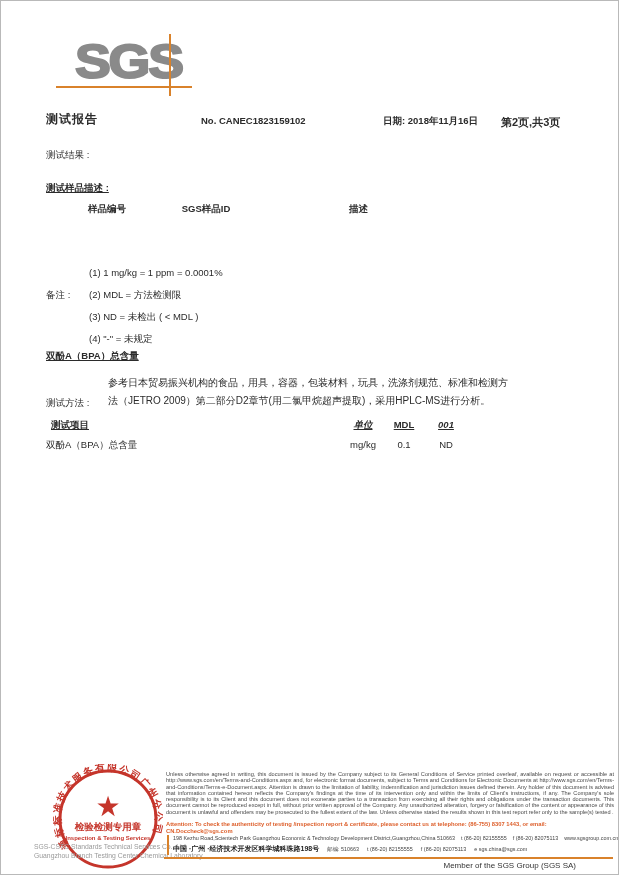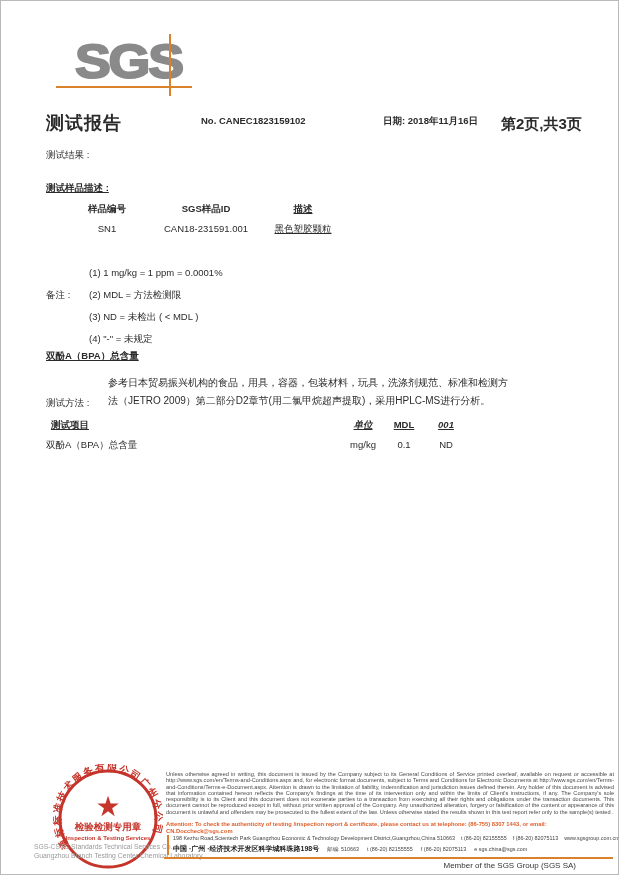--- a/index.html
+++ b/index.html
@@ -13,32 +13,32 @@
   .sgs-logo {
     position: absolute; left: 74px; top: 32px;
     font-size: 48px; font-weight: bold; color: #8a8a8a;
     letter-spacing: -2px; transform: scale(1.12, 1.02); transform-origin: left top;
     -webkit-text-stroke: 2px #8a8a8a;
   }
   .orange-h { position: absolute; left: 55px; top: 85px; width: 136px; height: 2px; background: #d9822b; }
   .orange-v { position: absolute; left: 168px; top: 33px; width: 2px; height: 62px; background: #d9822b; }
 
   .title-row { position: absolute; left: 0; top: 110px; width: 619px; height: 22px; }
-  .doc-title { position: absolute; left: 45px; top: 0; font-size: 18px; font-weight: bold; letter-spacing: 1px; }
+  .doc-title { position: absolute; left: 45px; top: 0; font-size: 12px; font-weight: bold; letter-spacing: 1px; }
   .doc-no    { position: absolute; left: 200px; top: 4px; font-size: 9.5px; font-weight: bold; }
   .doc-date  { position: absolute; left: 382px; top: 4px; font-size: 9.5px; font-weight: bold; }
-  .doc-page  { position: absolute; left: 500px; top: 4px; font-size: 15px; font-weight: bold; }
+  .doc-page  { position: absolute; left: 500px; top: 4px; font-size: 11px; font-weight: bold; }
   .lbl { position: absolute; left: 45px; font-size: 9.5px; }
   .bold-u { font-weight: bold; text-decoration: underline; text-align: center; }
 
   .sample-table { position: absolute; left: 45px; top: 202px; width: 330px; font-size: 9.5px; }
   .st-row { position: relative; height: 20px; }
   .st-c1 { position: absolute; left: 21px; width: 80px; text-align: center; }
   .st-c2 { position: absolute; left: 95px; width: 130px; text-align: center; }
-  .st-c3 { position: absolute; left: 192px; width: 130px; text-align: center; text-decoration: underline; }
+  .st-c3 { position: absolute; left: 192px; width: 130px; text-align: right; }
   .st-head { font-weight: bold; }
 
   .note-line { position: absolute; left: 88px; font-size: 9.5px; }
 
   .method-text { position: absolute; left: 107px; width: 478px; font-size: 10px; line-height: 18px; }
 
   .res-table { position: absolute; left: 45px; top: 418px; width: 420px; font-size: 9.5px; }
   .rt-row { position: relative; height: 20px; }
   .rt-item { position: absolute; left: 0; }
   .rt-item-h { position: absolute; left: 5px; }
@@ -88,25 +88,20 @@
   </div>
 
   <div class="lbl" style="top:148px;">测试结果 :</div>
   <div class="lbl bold-u" style="top:181px;">测试样品描述 :</div>
 
   <div class="sample-table">
     <div class="st-row st-head">
       <span class="st-c1">样品编号</span>
       <span class="st-c2">SGS样品ID</span>
       <span class="st-c3">描述</span>
-    </div>
-    <div class="st-row">
-      <span class="st-c1">SN1</span>
-      <span class="st-c2">CAN18-231591.001</span>
-      <span class="st-c3">黑色塑胶颗粒</span>
     </div>
   </div>
 
   <div class="lbl" style="top:248px;margin-top:40px;">备注 :</div>
   <div class="note-line" style="top:266px;">(1) 1 mg/kg = 1 ppm = 0.0001%</div>
   <div class="note-line" style="top:288px;">(2) MDL = 方法检测限</div>
   <div class="note-line" style="top:310px;">(3) ND = 未检出 ( &lt; MDL )</div>
   <div class="note-line" style="top:332px;">(4) "-" = 未规定</div>
 
   <div class="lbl bold-u" style="top:349px;">双酚A（BPA）总含量</div>

